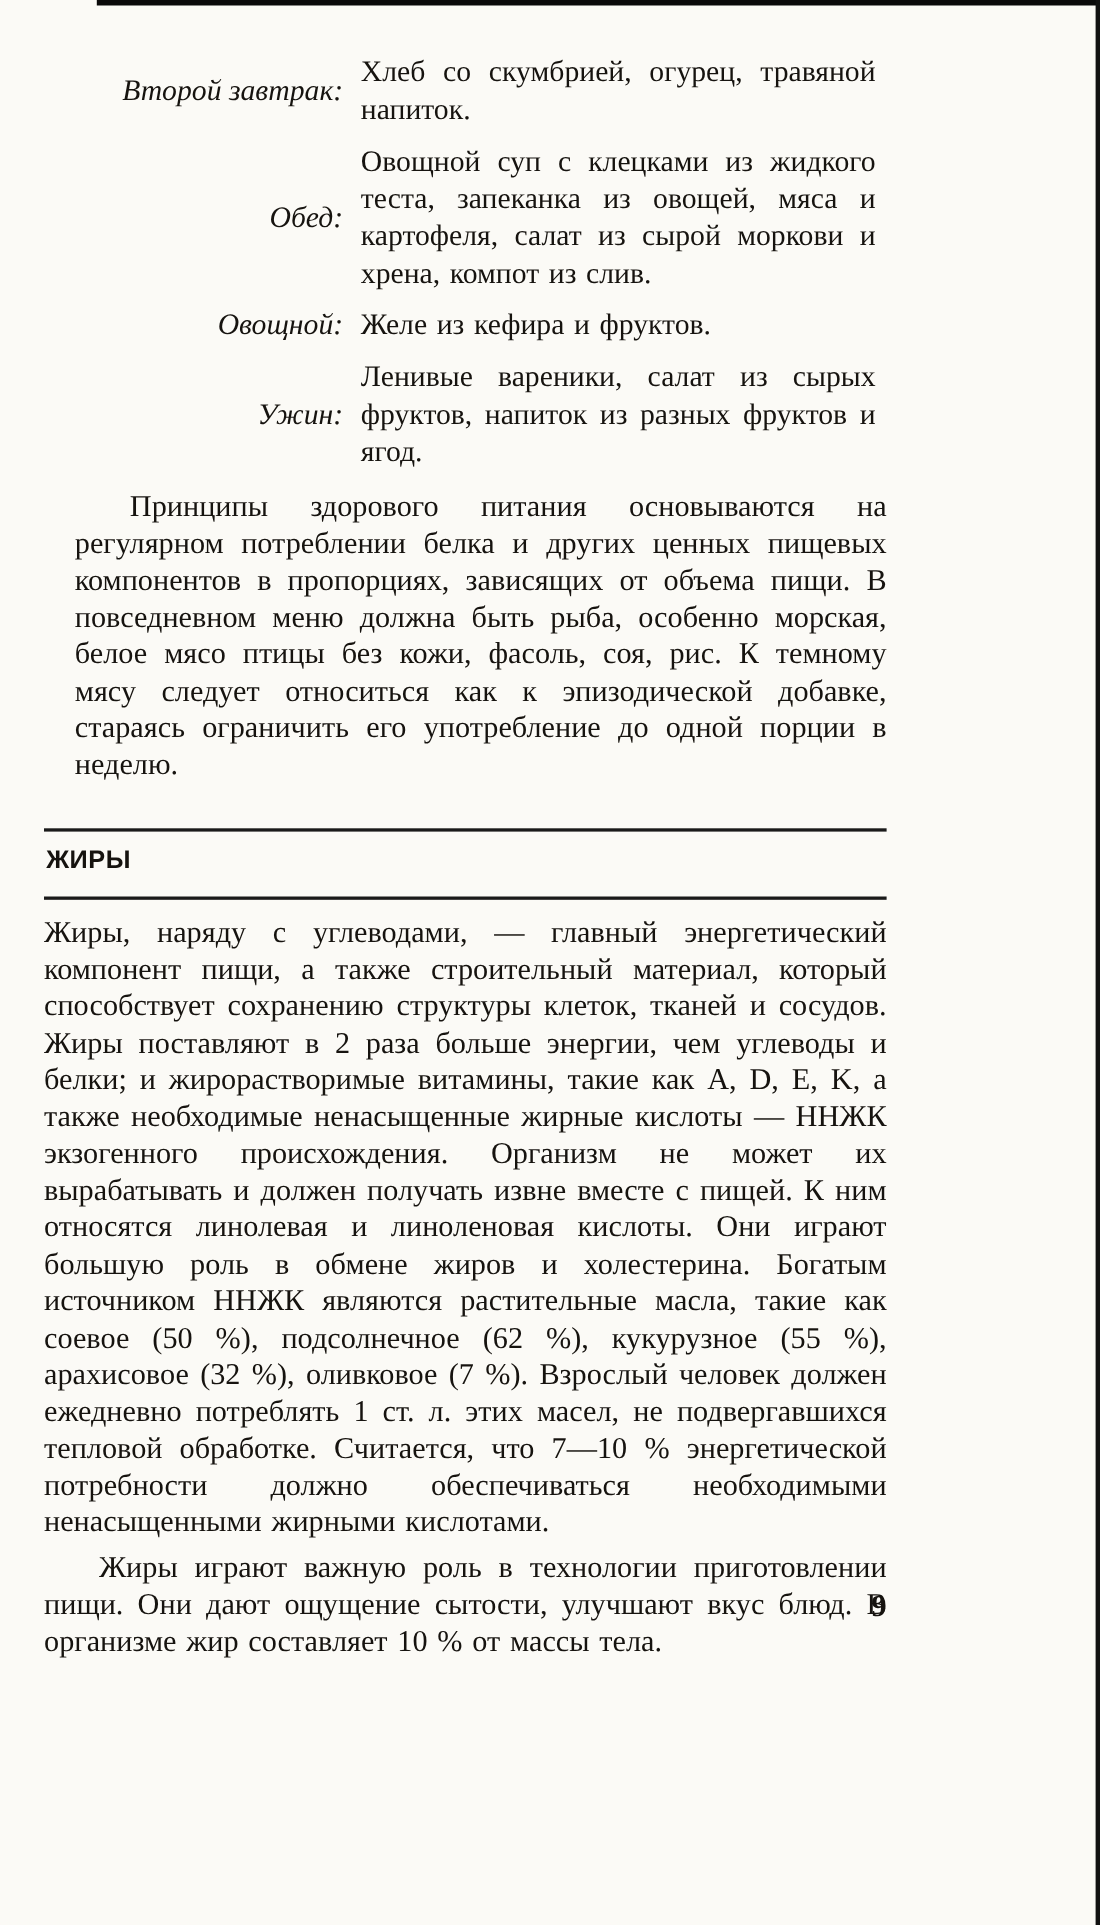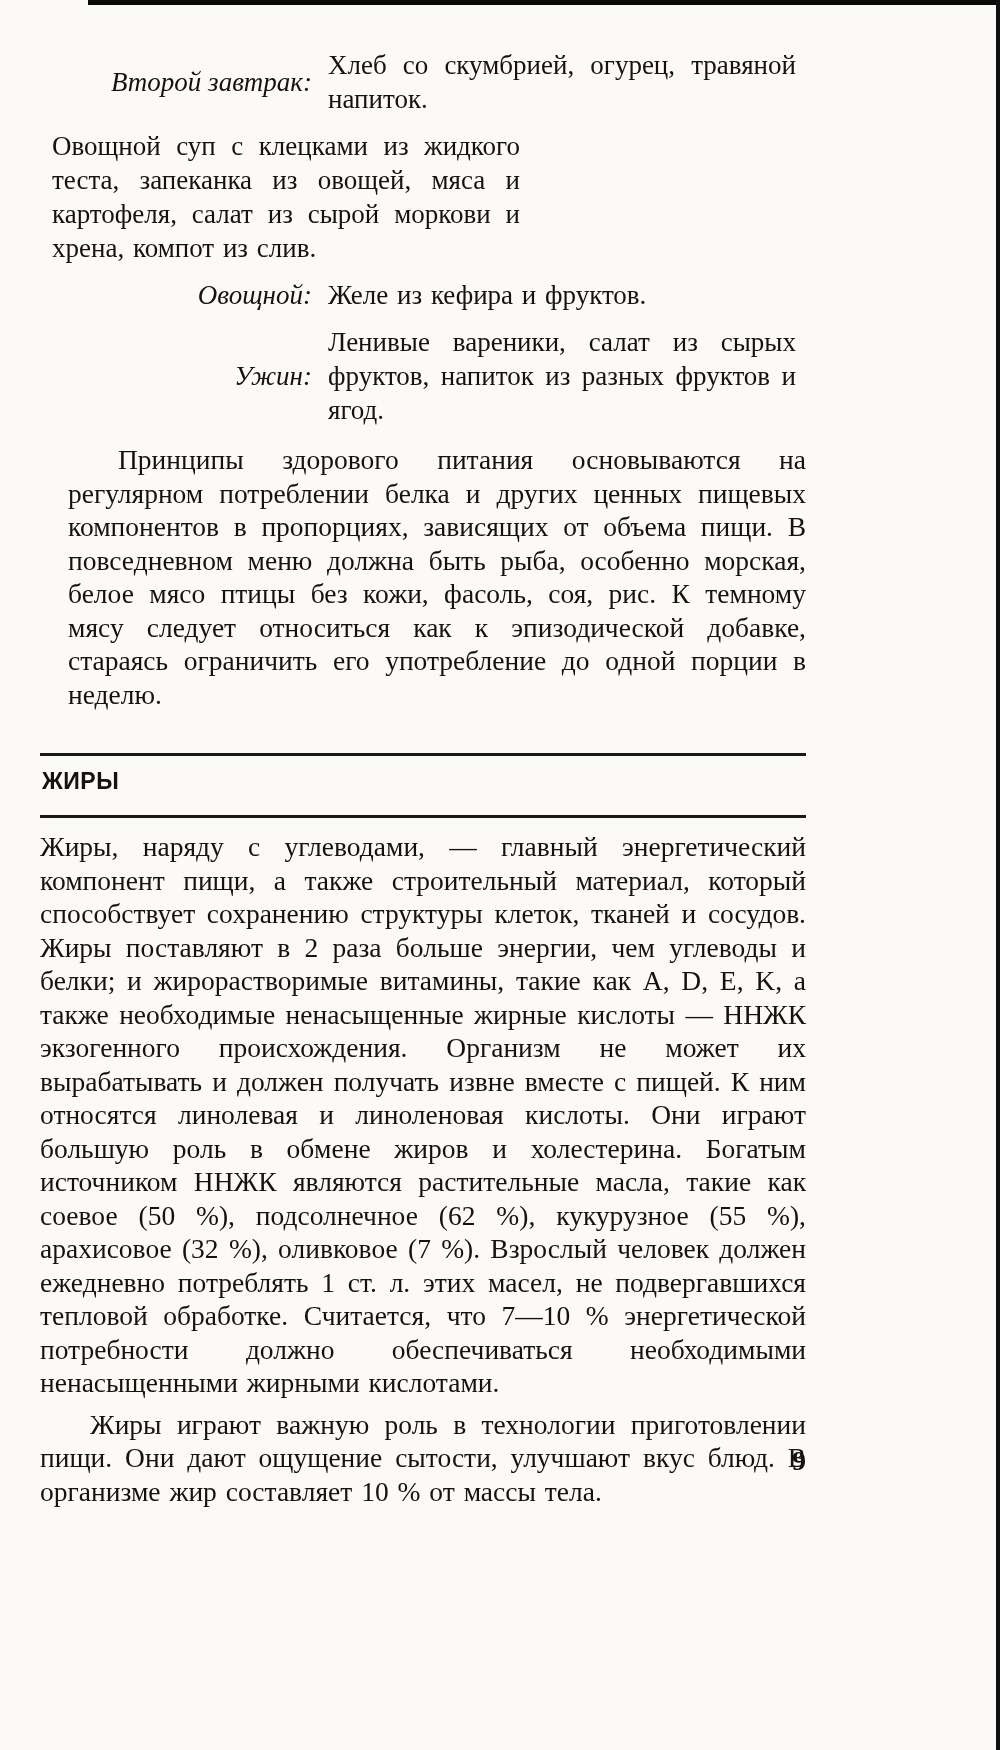--- a/index.html
+++ b/index.html
@@ -117,20 +117,21 @@
 <div class="page-content">
 
   <section class="meal-plan">
 
     <div class="meal-row">
       <div class="meal-label">Второй завтрак:</div>
       <div class="meal-desc">Хлеб со скумбрией, огурец, травяной напиток.</div>
     </div>
 
     <div class="meal-row">
+      <div class="meal-label">Обед:</div>
       <div class="meal-desc">Овощной суп с клецками из жидкого теста, запеканка из овощей, мяса и картофеля, салат из сырой моркови и хрена, компот из слив.</div>
     </div>
 
     <div class="meal-row">
       <div class="meal-label">Овощной:</div>
       <div class="meal-desc">Желе из кефира и фруктов.</div>
     </div>
 
     <div class="meal-row">
       <div class="meal-label">Ужин:</div>

